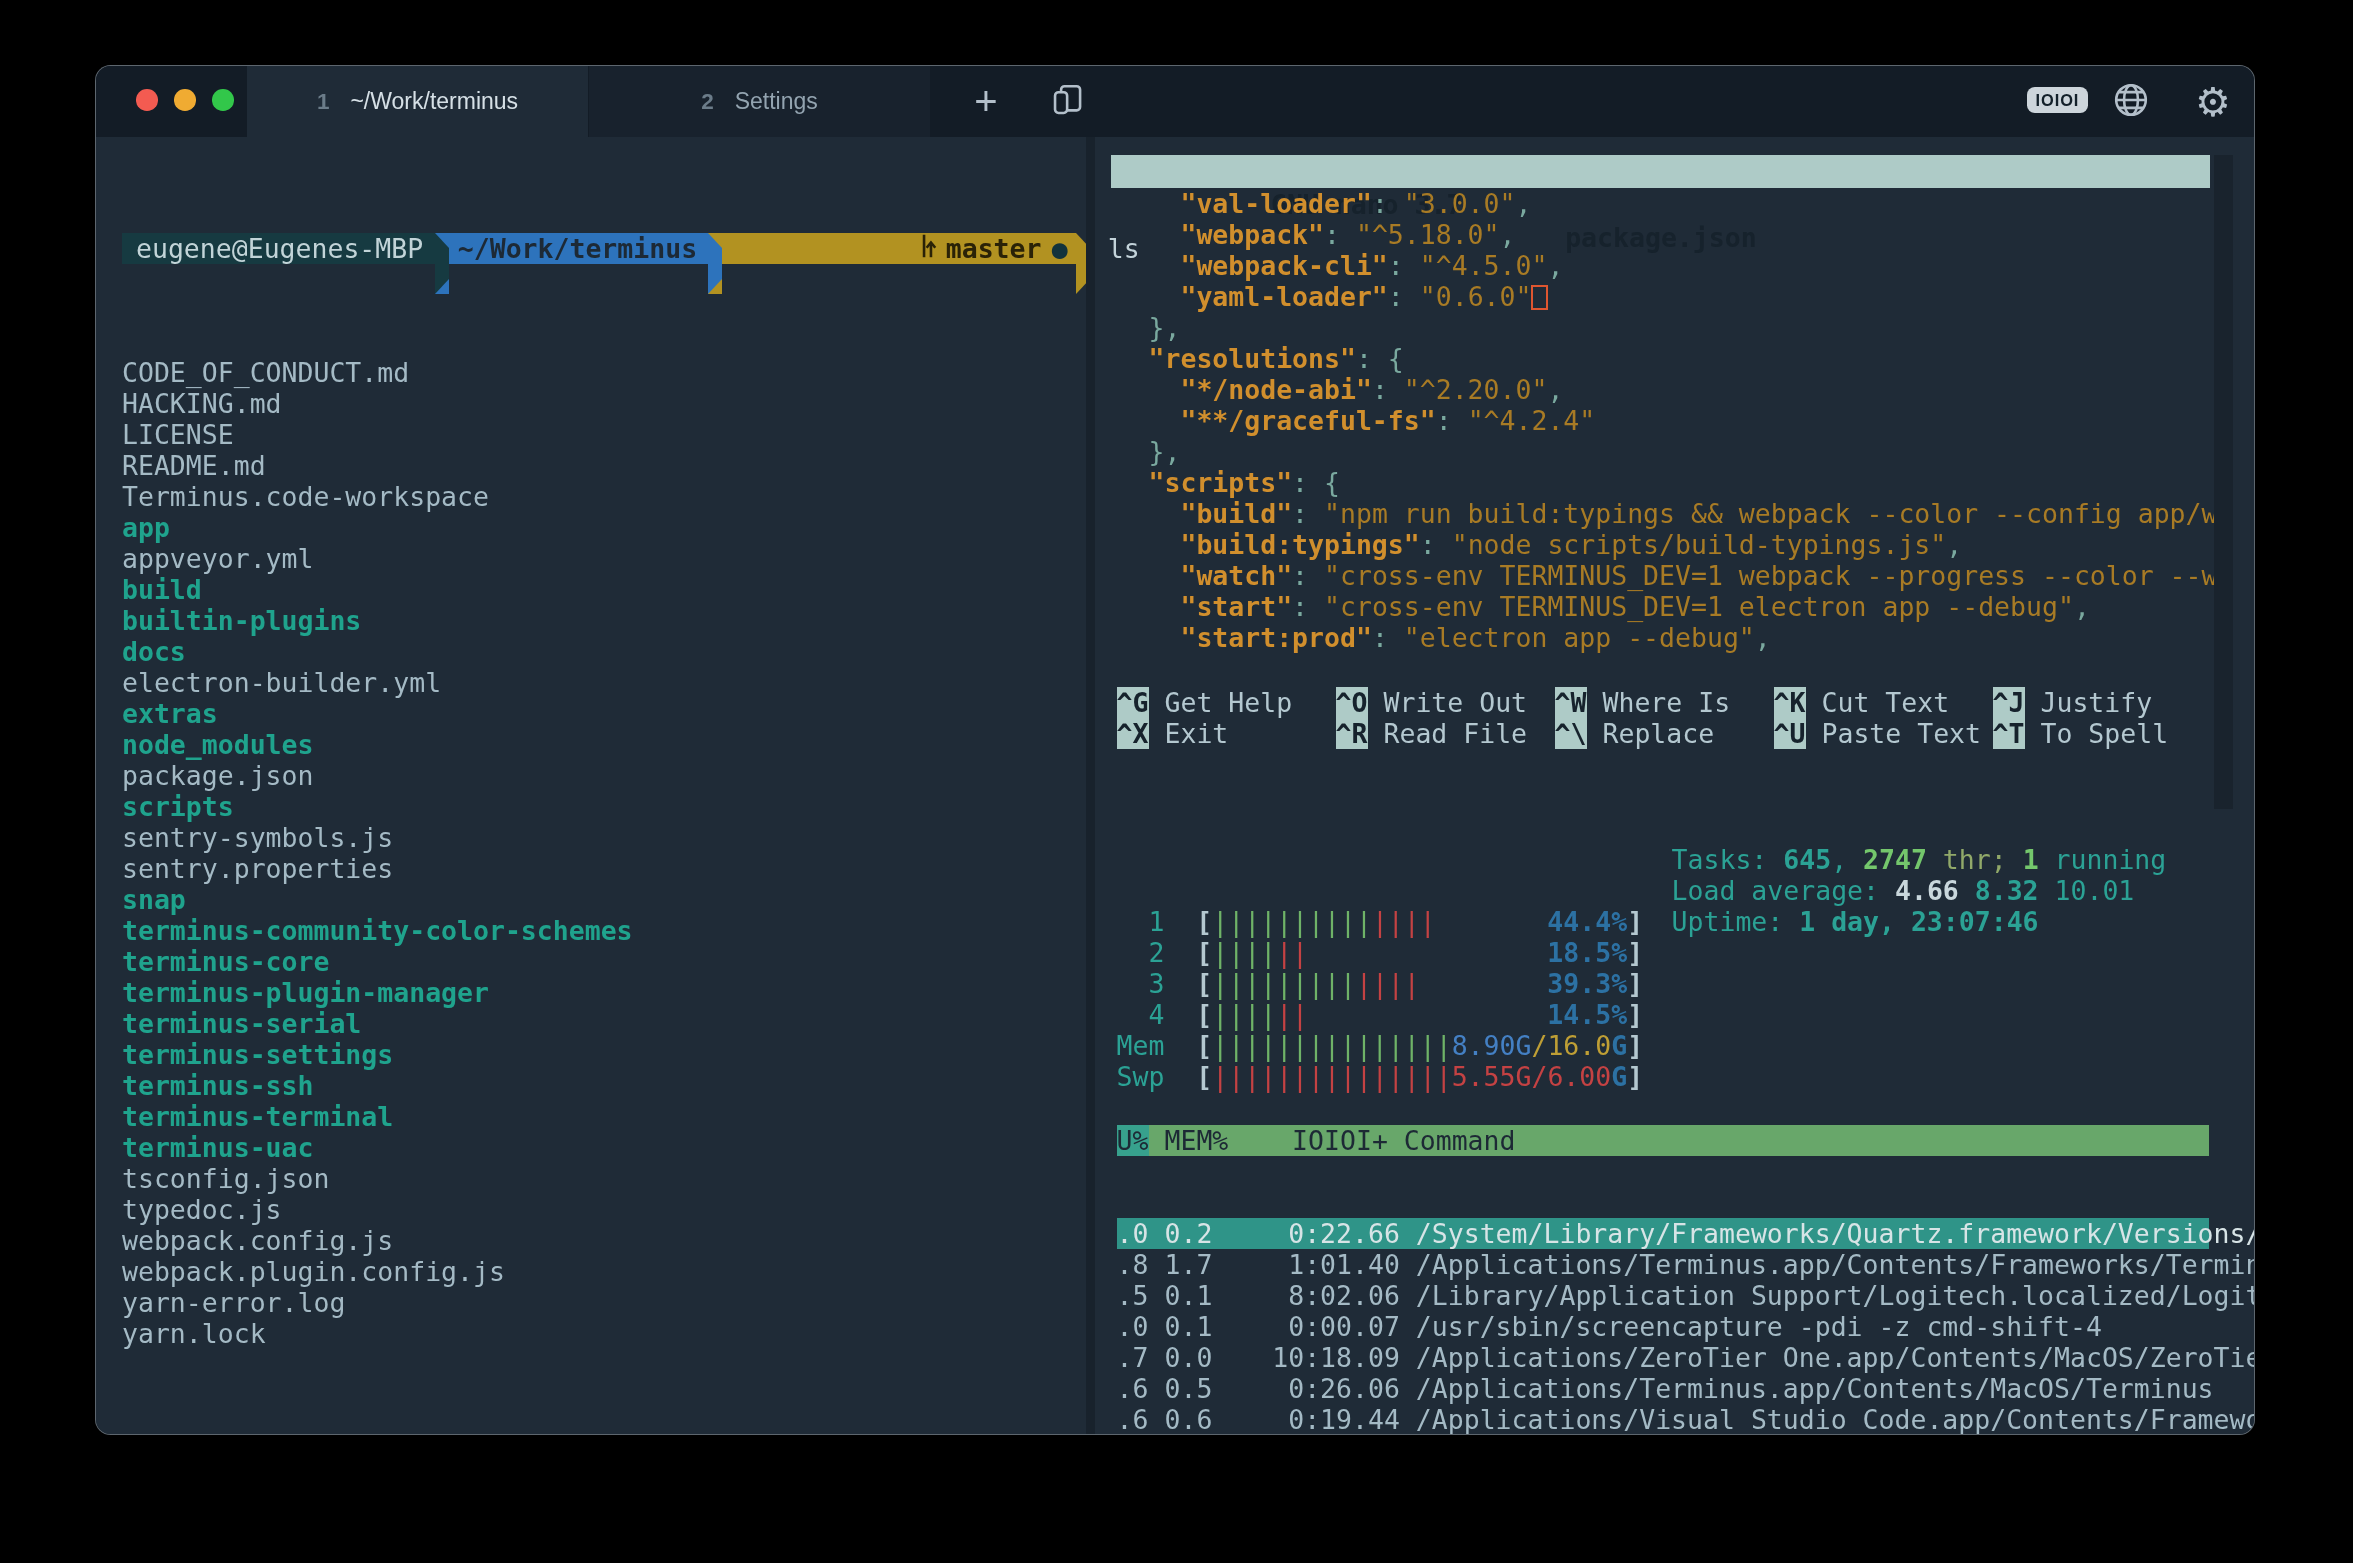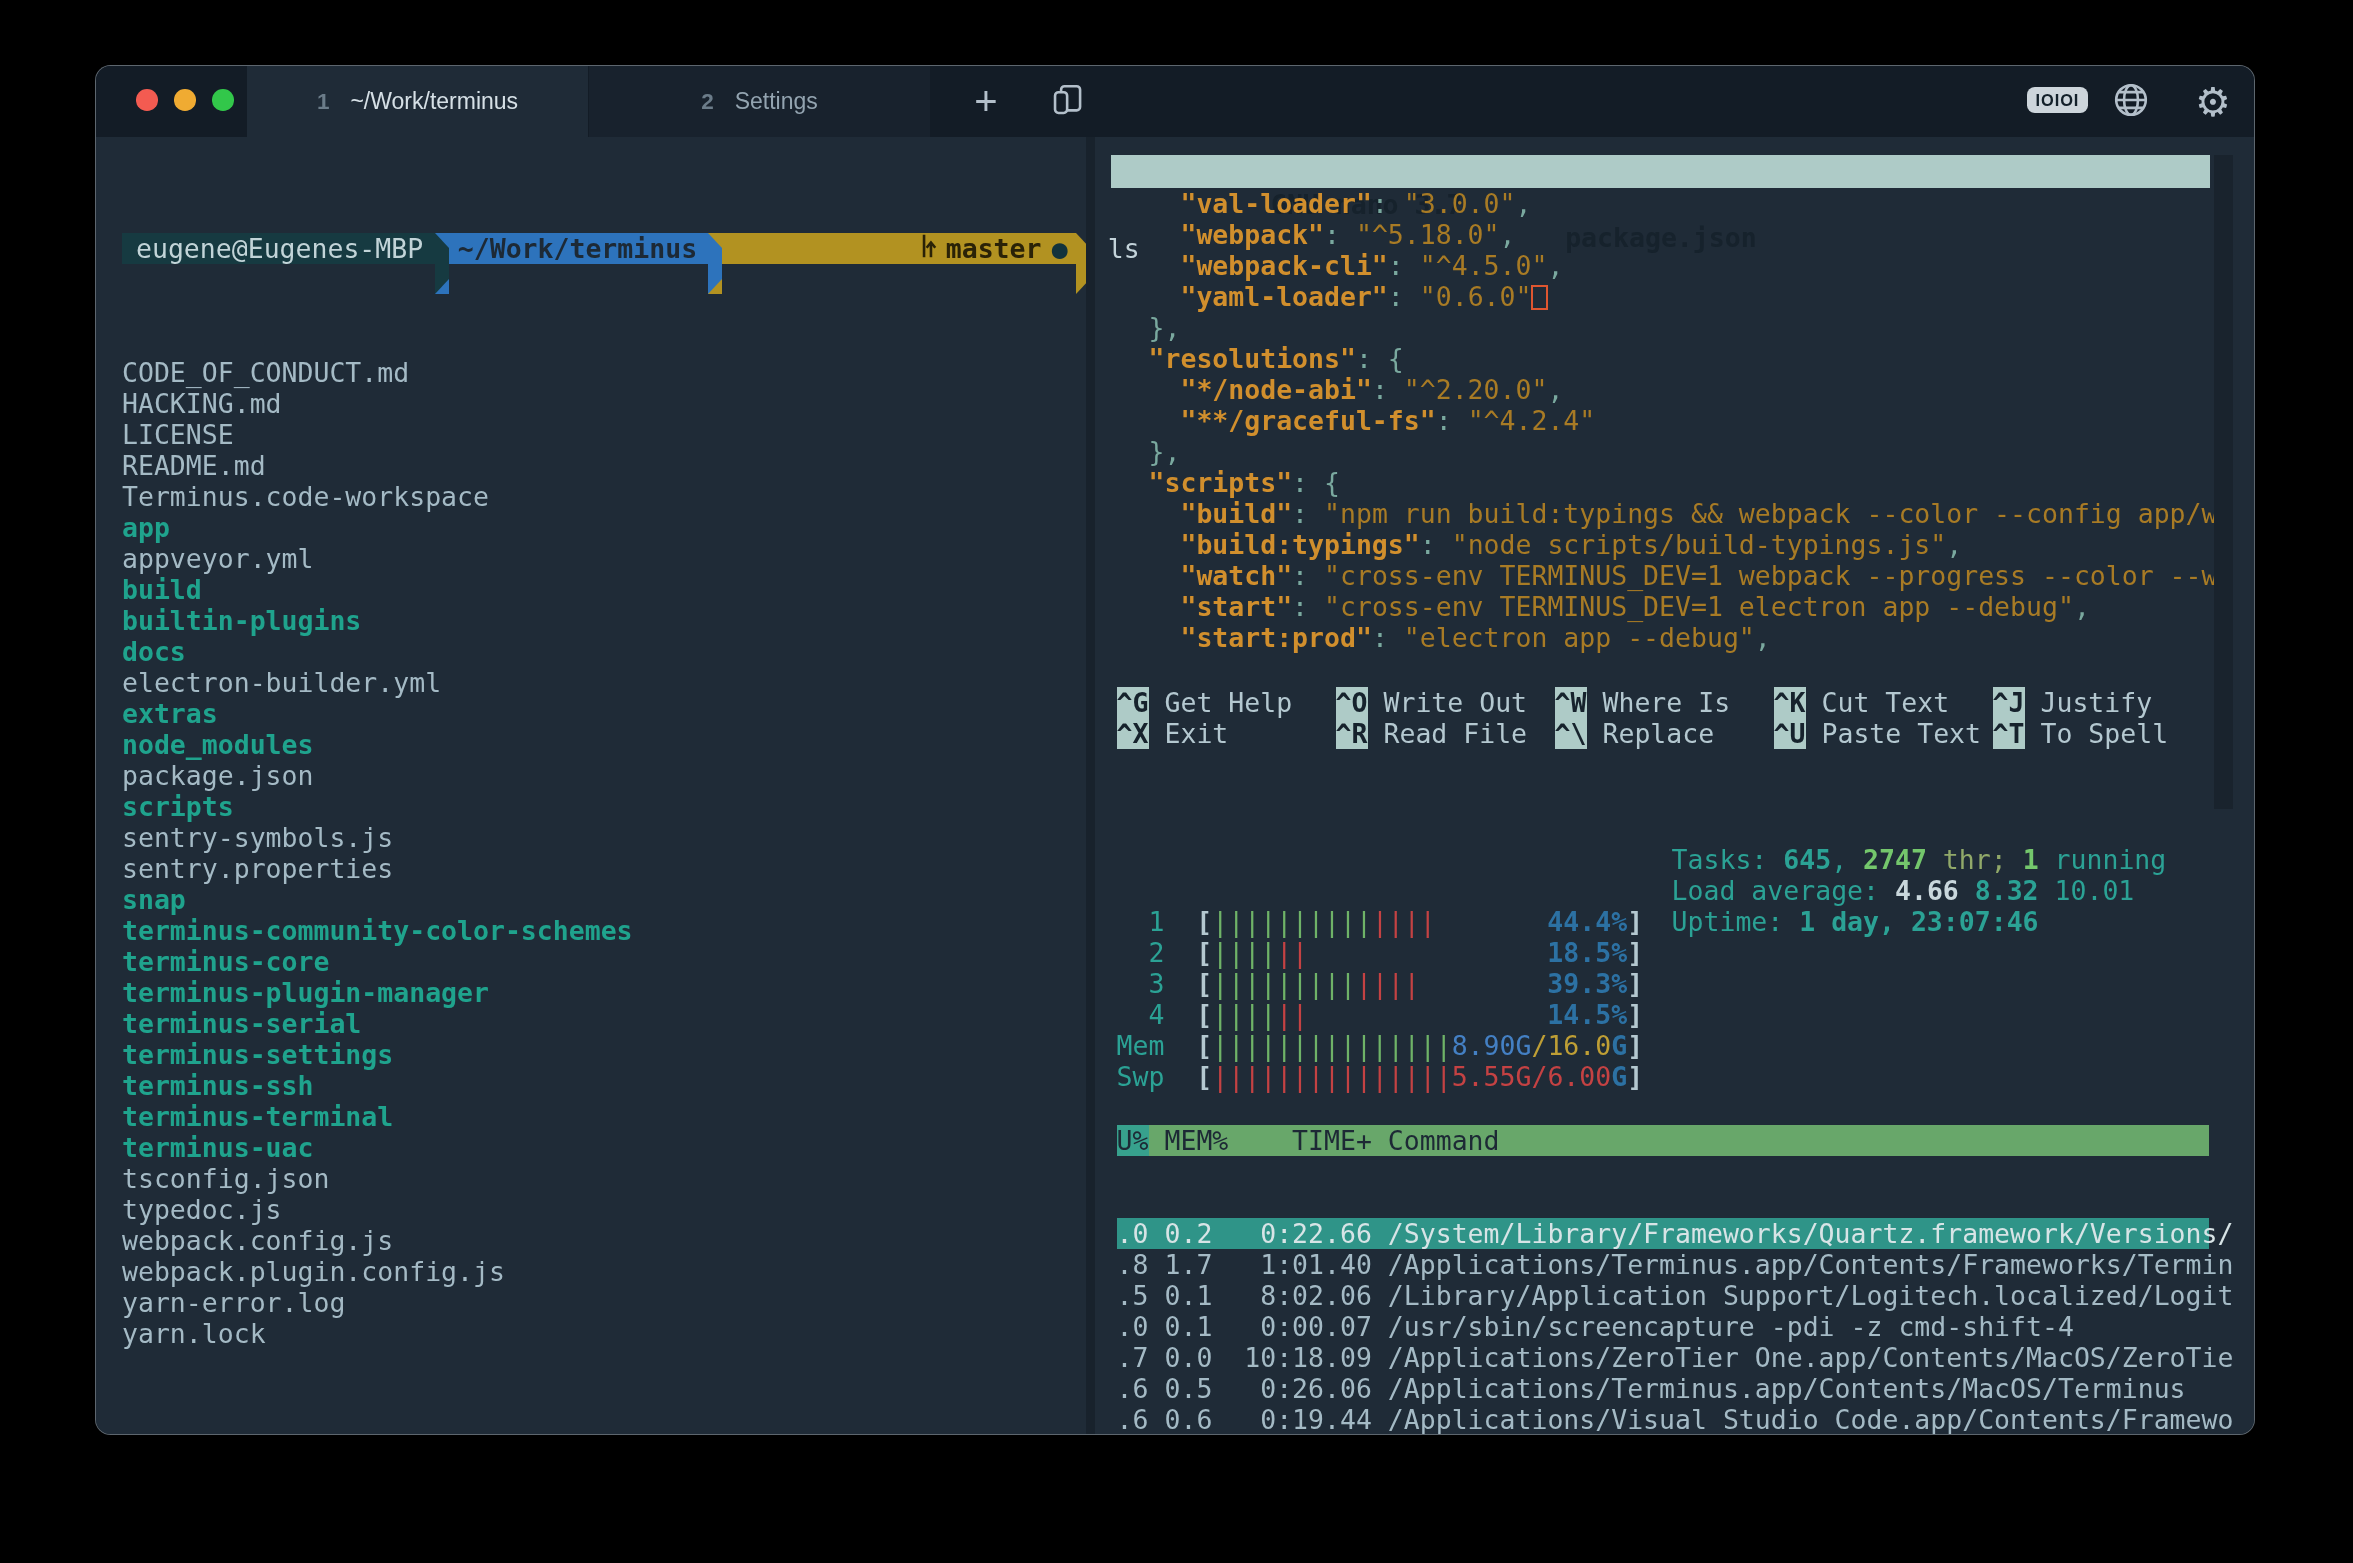--- a/index.html
+++ b/index.html
@@ -109,21 +109,21 @@
   .t-greenb{color:var(--greenb);font-weight:bold;}
   .t-olive{color:var(--olive);}
   .t-whiteb{color:var(--fg-bright);font-weight:bold;}
   #ptable{position:absolute;left:0;top:219px;width:1092px;}
   #ptable-head{height:31px;line-height:31px;background:var(--phead);color:#1d2935;}
   .sortcol{background:var(--sortcol);display:inline-block;}
   .prow{height:31px;line-height:31px;color:var(--fg);}
   .prow.sel{background:var(--tealsel);color:#d7e4e6;}
   .pu{display:inline-block;width:2ch;text-align:right;}
   .pm{display:inline-block;width:4ch;text-align:left;}
-  .pt{display:inline-block;width:8ch;text-align:right;}
+  .pt{display:inline-block;width:8ch;text-align:right;margin-left:28px;}
 </style>
 </head>
 <body>
 
 <div id="window">
   <div id="titlebar" class="ui">
     <div id="tl-close" class="tl"></div>
     <div id="tl-min" class="tl"></div>
     <div id="tl-max" class="tl"></div>
 
@@ -200,21 +200,21 @@
         <span class="fname">package.json</span>
       </div>
       <div id="nano-lines"><div class="term-line"><span class="c-txt">    </span><span class="c-key">"val-loader"</span><span class="c-pun">: </span><span class="c-val">"3.0.0"</span><span class="c-pun">,</span></div><div class="term-line"><span class="c-txt">    </span><span class="c-key">"webpack"</span><span class="c-pun">: </span><span class="c-val">"^5.18.0"</span><span class="c-pun">,</span></div><div class="term-line"><span class="c-txt">    </span><span class="c-key">"webpack-cli"</span><span class="c-pun">: </span><span class="c-val">"^4.5.0"</span><span class="c-pun">,</span></div><div class="term-line"><span class="c-txt">    </span><span class="c-key">"yaml-loader"</span><span class="c-pun">: </span><span class="c-val">"0.6.0"</span><span class="c-cursor"></span></div><div class="term-line"><span class="c-txt">  </span><span class="c-pun">},</span></div><div class="term-line"><span class="c-txt">  </span><span class="c-key">"resolutions"</span><span class="c-pun">: </span><span class="c-pun">{</span></div><div class="term-line"><span class="c-txt">    </span><span class="c-key">"*/node-abi"</span><span class="c-pun">: </span><span class="c-val">"^2.20.0"</span><span class="c-pun">,</span></div><div class="term-line"><span class="c-txt">    </span><span class="c-key">"**/graceful-fs"</span><span class="c-pun">: </span><span class="c-val">"^4.2.4"</span></div><div class="term-line"><span class="c-txt">  </span><span class="c-pun">},</span></div><div class="term-line"><span class="c-txt">  </span><span class="c-key">"scripts"</span><span class="c-pun">: </span><span class="c-pun">{</span></div><div class="term-line"><span class="c-txt">    </span><span class="c-key">"build"</span><span class="c-pun">: </span><span class="c-val">"npm run build:typings &amp;&amp; webpack --color --config app/w</span><span class="c-trunc">&gt;</span></div><div class="term-line"><span class="c-txt">    </span><span class="c-key">"build:typings"</span><span class="c-pun">: </span><span class="c-val">"node scripts/build-typings.js"</span><span class="c-pun">,</span></div><div class="term-line"><span class="c-txt">    </span><span class="c-key">"watch"</span><span class="c-pun">: </span><span class="c-val">"cross-env TERMINUS_DEV=1 webpack --progress --color --w</span><span class="c-trunc">&gt;</span></div><div class="term-line"><span class="c-txt">    </span><span class="c-key">"start"</span><span class="c-pun">: </span><span class="c-val">"cross-env TERMINUS_DEV=1 electron app --debug"</span><span class="c-pun">,</span></div><div class="term-line"><span class="c-txt">    </span><span class="c-key">"start:prod"</span><span class="c-pun">: </span><span class="c-val">"electron app --debug"</span><span class="c-pun">,</span></div></div>
       <div id="nano-shortcuts"><div class="scrow"><span class="scitem"><span class="sck">^G</span><span class="scl"> Get Help</span></span><span class="scitem"><span class="sck">^O</span><span class="scl"> Write Out</span></span><span class="scitem"><span class="sck">^W</span><span class="scl"> Where Is</span></span><span class="scitem"><span class="sck">^K</span><span class="scl"> Cut Text</span></span><span class="scitem"><span class="sck">^J</span><span class="scl"> Justify</span></span></div><div class="scrow"><span class="scitem"><span class="sck">^X</span><span class="scl"> Exit</span></span><span class="scitem"><span class="sck">^R</span><span class="scl"> Read File</span></span><span class="scitem"><span class="sck">^\</span><span class="scl"> Replace</span></span><span class="scitem"><span class="sck">^U</span><span class="scl"> Paste Text</span></span><span class="scitem"><span class="sck">^T</span><span class="scl"> To Spell</span></span></div></div>
       <div id="nano-scrollbar"></div>
 
       <div id="htop">
         <div id="meters"><div class="meter-row"><span class="mlabel">  1</span><span class="mbr">[</span><span class="minner"><span class="tg">||||||||||</span><span class="tr">||||</span><span class="msp"></span><span class="v-pct">44.4%</span></span><span class="mbr">]</span></div><div class="meter-row"><span class="mlabel">  2</span><span class="mbr">[</span><span class="minner"><span class="tg">||||</span><span class="tr">||</span><span class="msp"></span><span class="v-pct">18.5%</span></span><span class="mbr">]</span></div><div class="meter-row"><span class="mlabel">  3</span><span class="mbr">[</span><span class="minner"><span class="tg">|||||||||</span><span class="tr">||||</span><span class="msp"></span><span class="v-pct">39.3%</span></span><span class="mbr">]</span></div><div class="meter-row"><span class="mlabel">  4</span><span class="mbr">[</span><span class="minner"><span class="tg">||||</span><span class="tr">||</span><span class="msp"></span><span class="v-pct">14.5%</span></span><span class="mbr">]</span></div><div class="meter-row"><span class="mlabel">Mem</span><span class="mbr">[</span><span class="minner"><span class="tg">|||||||||||||||</span><span class="msp"></span><span class="v-blue">8.90G</span><span class="v-yellow">/16.0</span><span class="v-gb">G</span></span><span class="mbr">]</span></div><div class="meter-row"><span class="mlabel">Swp</span><span class="mbr">[</span><span class="minner"><span class="tr">|||||||||||||||</span><span class="msp"></span><span class="v-red">5.55G/6.00</span><span class="v-gb">G</span></span><span class="mbr">]</span></div></div>
         <div id="tasks"><div class="term-line"><span class="t-teal">Tasks: </span><span class="t-tealb">645</span><span class="t-teal">, </span><span class="t-greenb">2747</span><span class="t-olive"> thr; </span><span class="t-greenb">1</span><span class="t-teal"> running</span></div><div class="term-line"><span class="t-teal">Load average: </span><span class="t-whiteb">4.66 </span><span class="t-tealb">8.32 </span><span class="t-teal">10.01</span></div><div class="term-line"><span class="t-teal">Uptime: </span><span class="t-tealb">1 day, 23:07:46</span></div></div>
         <div id="ptable">
-          <div id="ptable-head"><span class="sortcol">U%</span><span> MEM%    TIME+ Command</span></div>
+          <div id="ptable-head"><span class="sortcol">U%</span><span> MEM%    IOIOI+ Command</span></div>
           <div id="ptable-rows"><div class="prow sel"><span class="pu">.0</span><span> </span><span class="pm">0.2</span><span> </span><span class="pt">0:22.66</span><span> </span><span class="pc">/System/Library/Frameworks/Quartz.framework/Versions/</span></div><div class="prow"><span class="pu">.8</span><span> </span><span class="pm">1.7</span><span> </span><span class="pt">1:01.40</span><span> </span><span class="pc">/Applications/Terminus.app/Contents/Frameworks/Termin</span></div><div class="prow"><span class="pu">.5</span><span> </span><span class="pm">0.1</span><span> </span><span class="pt">8:02.06</span><span> </span><span class="pc">/Library/Application Support/Logitech.localized/Logit</span></div><div class="prow"><span class="pu">.0</span><span> </span><span class="pm">0.1</span><span> </span><span class="pt">0:00.07</span><span> </span><span class="pc">/usr/sbin/screencapture -pdi -z cmd-shift-4</span></div><div class="prow"><span class="pu">.7</span><span> </span><span class="pm">0.0</span><span> </span><span class="pt">10:18.09</span><span> </span><span class="pc">/Applications/ZeroTier One.app/Contents/MacOS/ZeroTie</span></div><div class="prow"><span class="pu">.6</span><span> </span><span class="pm">0.5</span><span> </span><span class="pt">0:26.06</span><span> </span><span class="pc">/Applications/Terminus.app/Contents/MacOS/Terminus</span></div><div class="prow"><span class="pu">.6</span><span> </span><span class="pm">0.6</span><span> </span><span class="pt">0:19.44</span><span> </span><span class="pc">/Applications/Visual Studio Code.app/Contents/Framewo</span></div></div>
           
         </div>
       </div>
     </div>
   </div>
 </div>
 
 
 </body></html>

